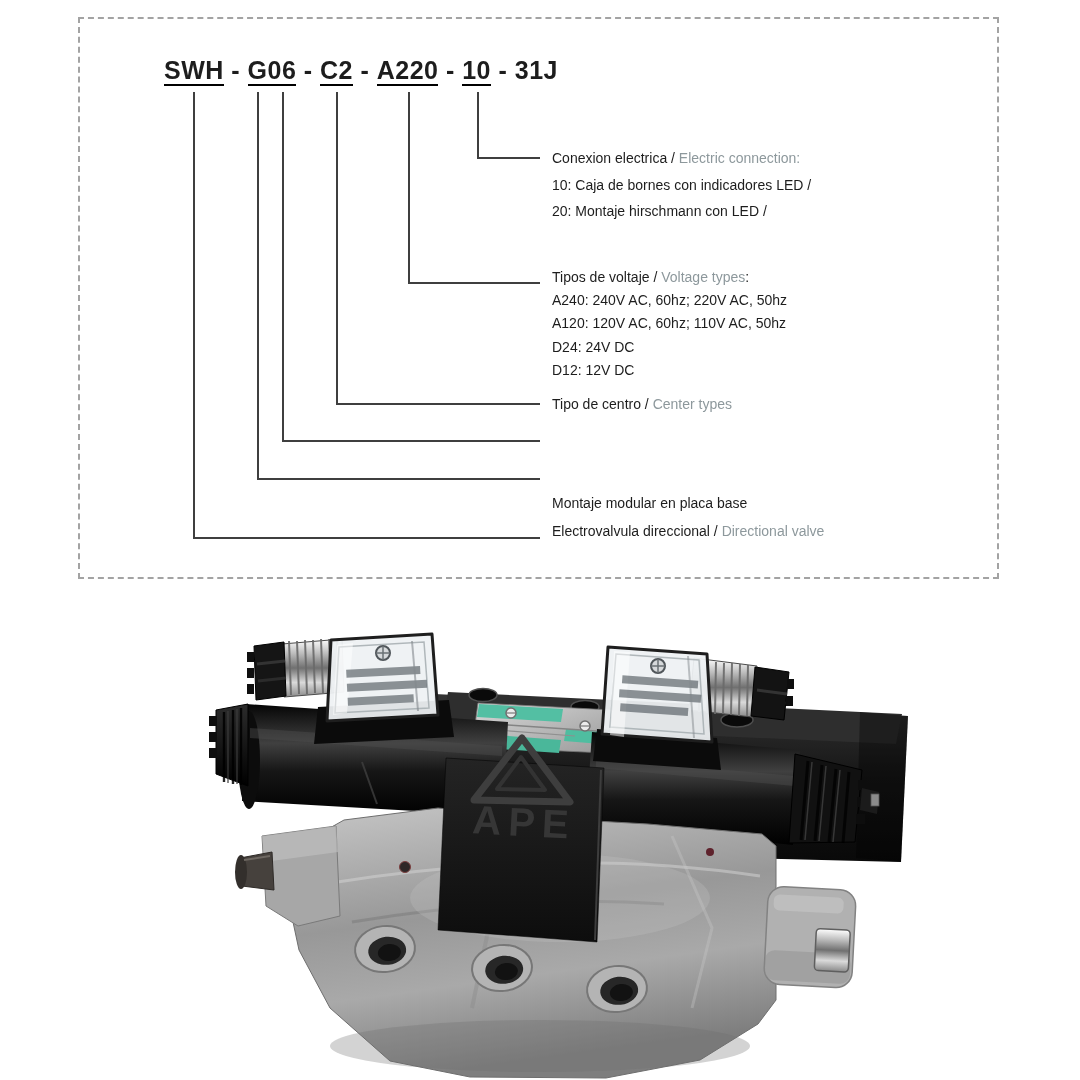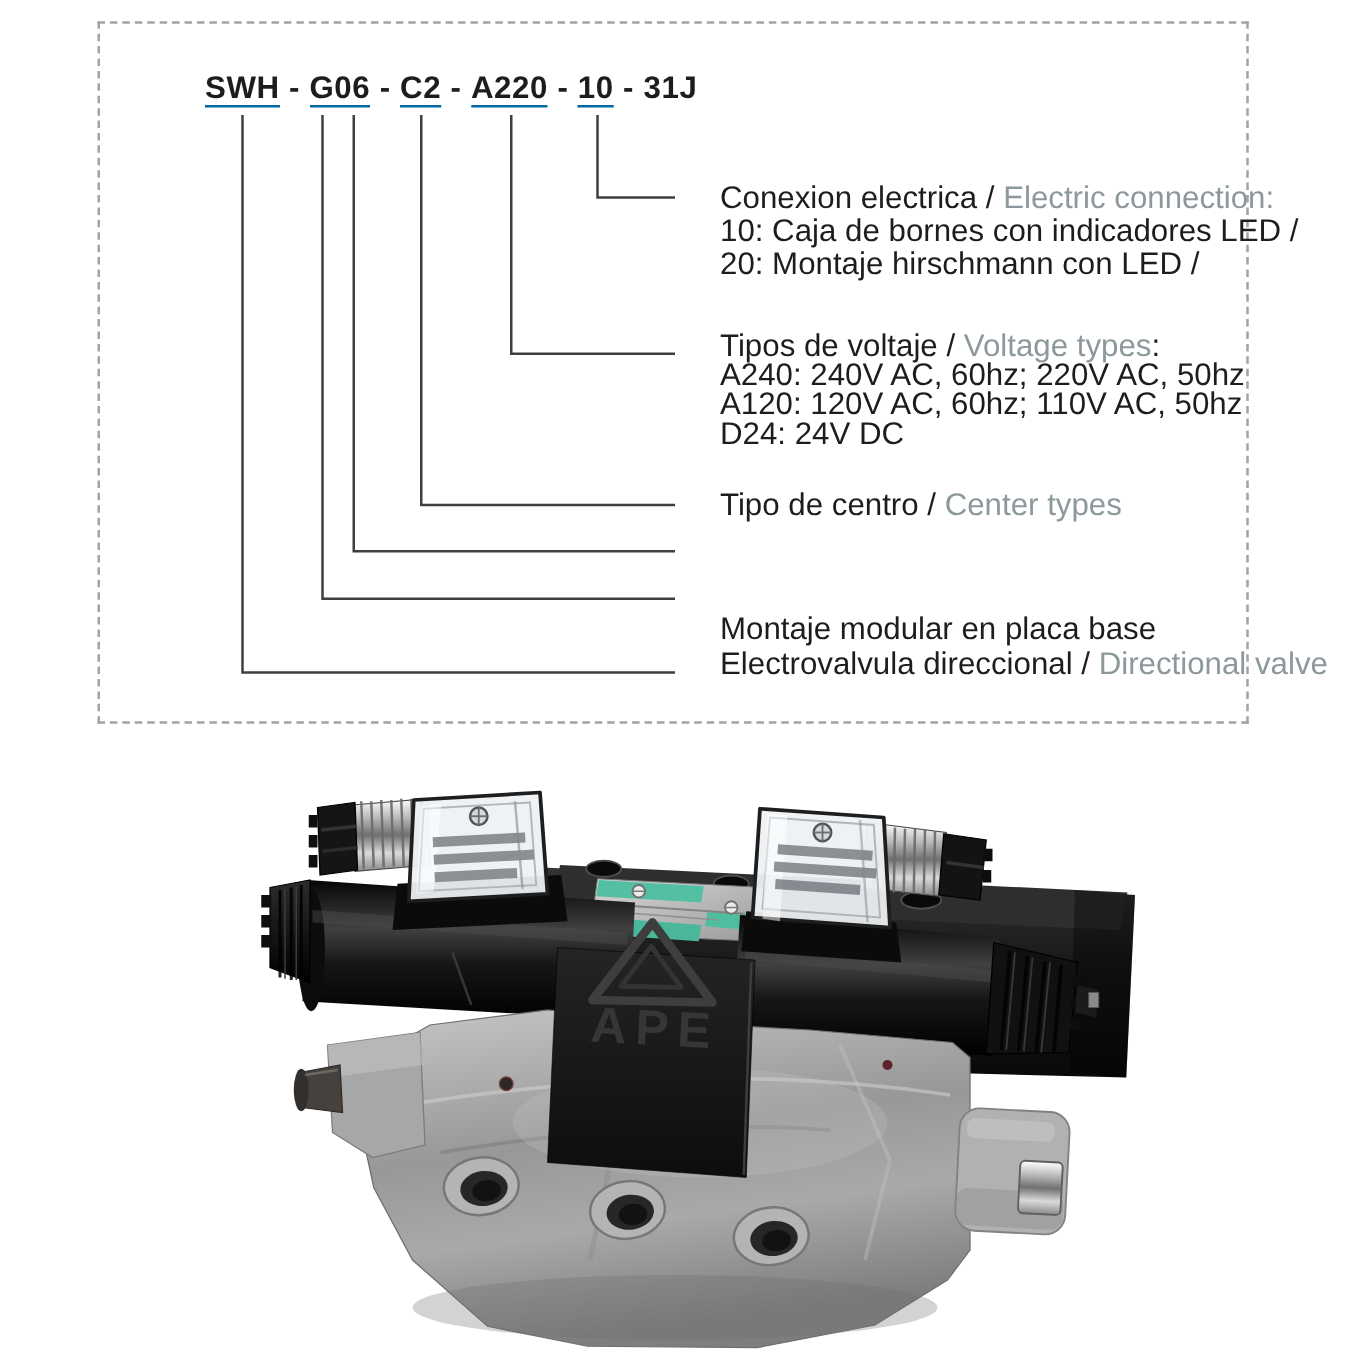--- a/index.html
+++ b/index.html
@@ -12,28 +12,28 @@
     position:absolute;left:78px;top:17px;width:921px;height:562px;
     border:2px dashed #a3a3a3;box-sizing:border-box;background:#ffffff;
   }
   
   .code-title{
     position:absolute;left:164px;top:56px;
     font-size:25px;font-weight:bold;color:#1d1d1d;letter-spacing:0.5px;
     white-space:nowrap;line-height:28px;
   }
   .code-title .seg{display:inline-block;line-height:27px;}
-  .code-title .seg.u{border-bottom:2px solid #0369a1;text-align:center;}
+  .code-title .seg.u{border-bottom:2px solid #000000;text-align:center;}
   .code-title .sep{display:inline-block;white-space:pre;line-height:27px;}
   
   .lines-svg{position:absolute;left:0;top:0;width:1080px;height:600px;}
   
   .legend-block{
     position:absolute;left:552px;width:470px;
-    font-size:25px;color:#1d1d1d;white-space:nowrap;margin-left:24px;
+    font-size:14px;color:#1d1d1d;white-space:nowrap;
   }
   .legend-block .row{display:block;}
   .es{color:#1d1d1d;}
   .en{color:#8d989c;}
   .indent{padding-left:37px;}
   #blk-electric{top:145px;line-height:26.5px;}
   #blk-voltage{top:266px;line-height:23.2px;}
   #blk-center{top:393px;line-height:22px;}
   #blk-nominal{top:430px;line-height:22px;}
   #blk-mounting{top:492px;line-height:22.3px;}
@@ -67,20 +67,21 @@
     <span class="row"><span class="es">Conexion electrica / </span><span class="en">Electric connection:</span></span>
     <span class="row es">10: Caja de bornes con indicadores LED /</span>
     <span class="row es">20: Montaje hirschmann con LED /</span>
   </div>
 
   <div id="blk-voltage" class="legend-block">
     <span class="row"><span class="es">Tipos de voltaje / </span><span class="en">Voltage types</span><span class="es">:</span></span>
     <span class="row es">A240: 240V AC, 60hz; 220V AC, 50hz</span>
     <span class="row es">A120: 120V AC, 60hz; 110V AC, 50hz</span>
     <span class="row es">D24: 24V DC</span>
+    <span class="row es">D12: 12V DC</span>
   </div>
 
   <div id="blk-center" class="legend-block">
     <span class="row"><span class="es">Tipo de centro / </span><span class="en">Center types</span></span>
   </div>
 
 
   <div id="blk-mounting" class="legend-block">
     <span class="row es">Montaje modular en placa base</span>
   </div>

